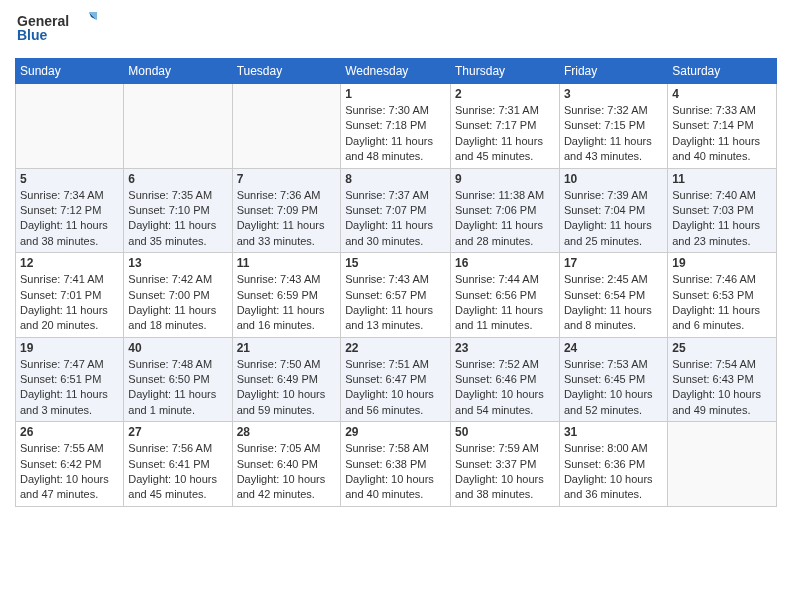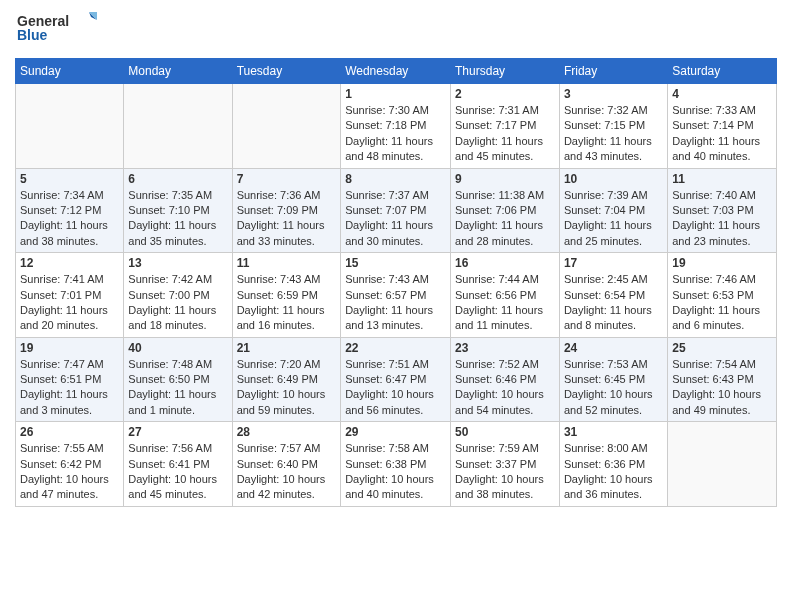--- a/index.html
+++ b/index.html
@@ -233,21 +233,21 @@
           </td>
           <td>
             <div class="day-num">40</div>
             <div class="day-info">Sunrise: 7:48 AM
 Sunset: 6:50 PM
 Daylight: 11 hours
 and 1 minute.</div>
           </td>
           <td>
             <div class="day-num">21</div>
-            <div class="day-info">Sunrise: 7:20 AM
+            <div class="day-info">Sunrise: 7:50 AM
 Sunset: 6:49 PM
 Daylight: 10 hours
 and 59 minutes.</div>
           </td>
           <td>
             <div class="day-num">22</div>
             <div class="day-info">Sunrise: 7:51 AM
 Sunset: 6:47 PM
 Daylight: 10 hours
 and 56 minutes.</div>
@@ -284,21 +284,21 @@
           </td>
           <td>
             <div class="day-num">27</div>
             <div class="day-info">Sunrise: 7:56 AM
 Sunset: 6:41 PM
 Daylight: 10 hours
 and 45 minutes.</div>
           </td>
           <td>
             <div class="day-num">28</div>
-            <div class="day-info">Sunrise: 7:57 AM
+            <div class="day-info">Sunrise: 7:05 AM
 Sunset: 6:40 PM
 Daylight: 10 hours
 and 42 minutes.</div>
           </td>
           <td>
             <div class="day-num">29</div>
             <div class="day-info">Sunrise: 7:58 AM
 Sunset: 6:38 PM
 Daylight: 10 hours
 and 40 minutes.</div>

